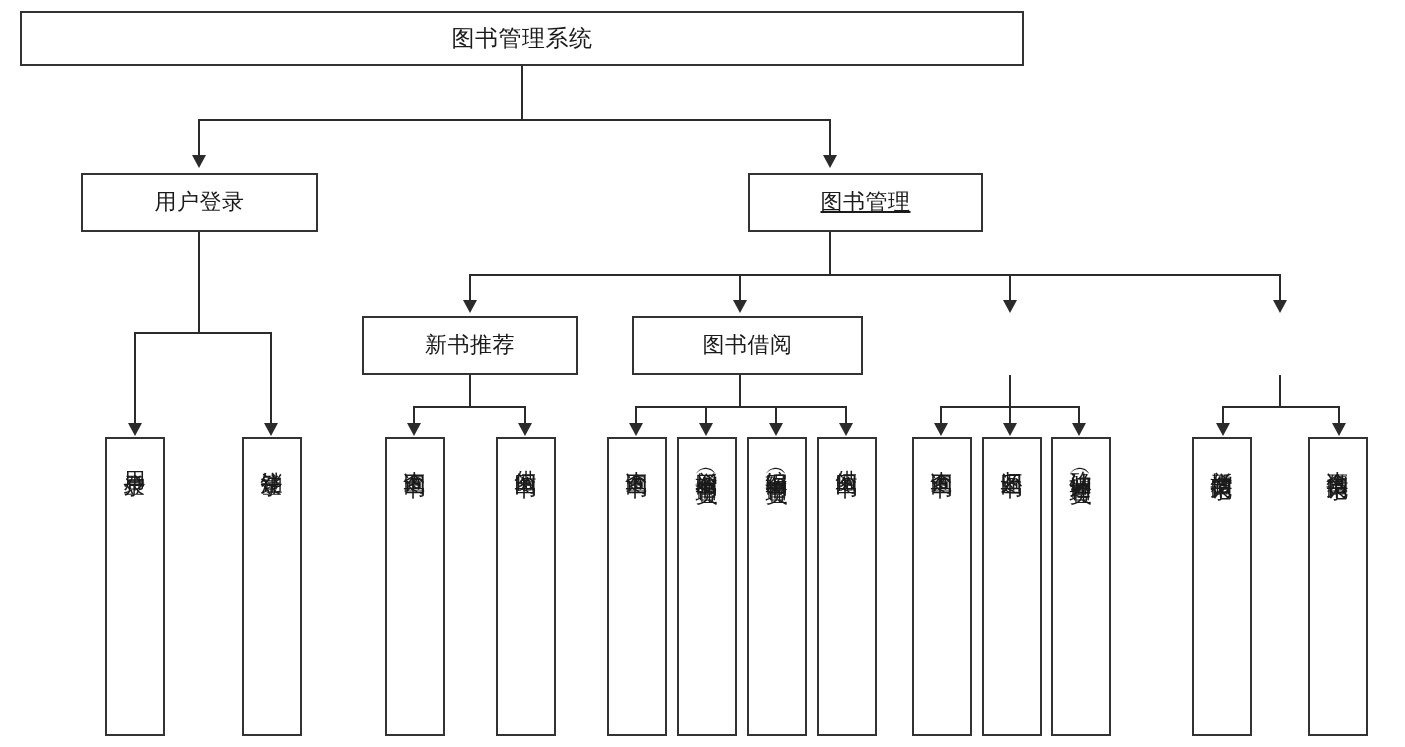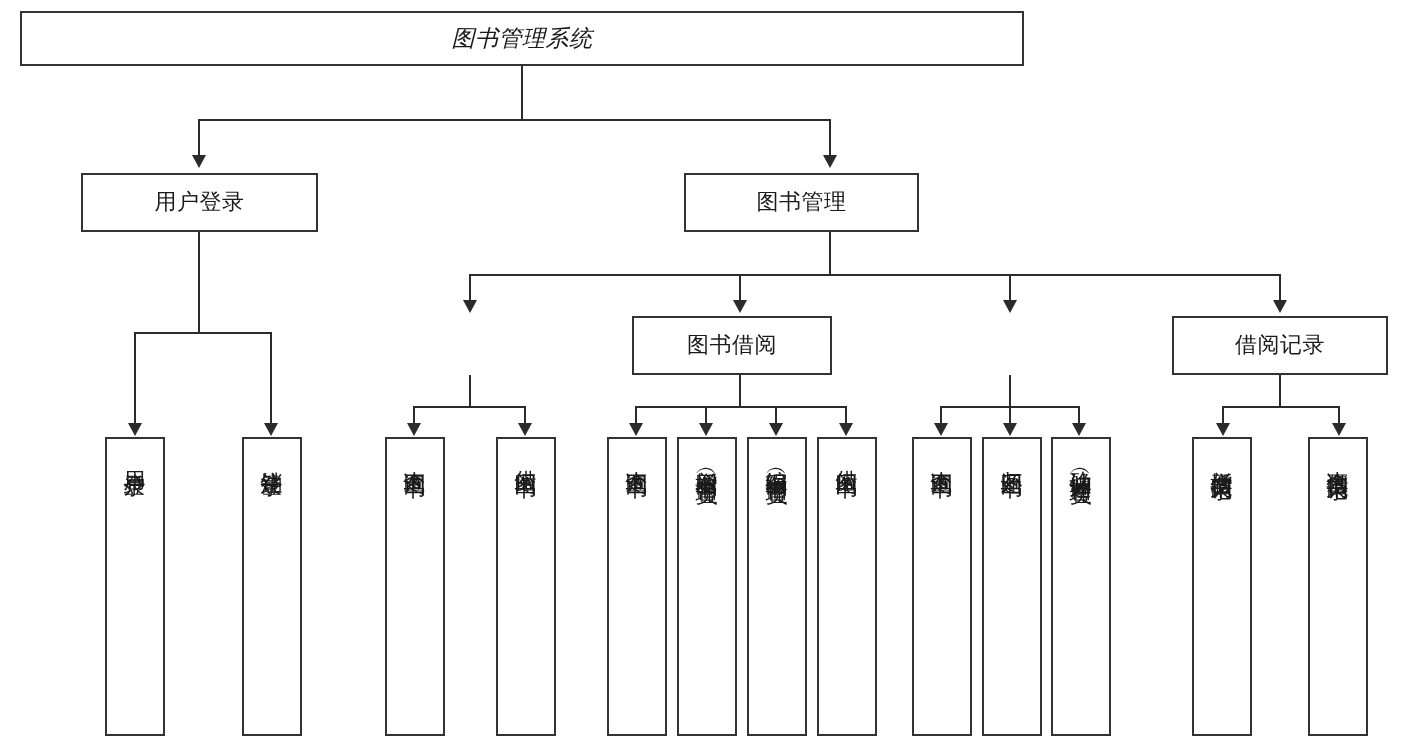--- a/index.html
+++ b/index.html
@@ -36,21 +36,20 @@
     line-height: 1.12;
     letter-spacing: 0.5px;
   }
   
   .node.h .node-label {
     writing-mode: horizontal-tb;
     font-size: 22px;
   }
   .node.root .node-label {
     font-size: 23px;
-    font-style: italic;
   }
   
   .node.v {
     align-items: flex-start;
     justify-content: center;
     padding-top: 14px;
   }
   .node.v .node-label {
     writing-mode: vertical-rl;
     text-orientation: upright;
@@ -105,21 +104,21 @@
   <div class="ln h" style="left:198px; top:119px; width:632px;"></div>
   <div class="ln v" style="left:198px; top:119px; height:38px;"></div>
   <div class="arrow" style="left:192px; top:155px;"></div>
   <div class="ln v" style="left:829px; top:119px; height:38px;"></div>
   <div class="arrow" style="left:823px; top:155px;"></div>
 
   <div class="node h" style="left:81px; top:173px; width:237px; height:59px;">
     <span class="node-label">用户登录</span>
   </div>
 
-  <div class="node h" style="left:684px; top:173px; width:235px; height:59px;">
+  <div class="node h" style="left:748px; top:173px; width:235px; height:59px;text-decoration:underline;">
     <span class="node-label">图书管理</span>
   </div>
 
   <div class="ln v" style="left:198px; top:232px; height:101px;"></div>
   <div class="ln h" style="left:134px; top:332px; width:137px;"></div>
   <div class="ln v" style="left:134px; top:332px; height:93px;"></div>
   <div class="arrow" style="left:128px; top:423px;"></div>
   <div class="ln v" style="left:270px; top:332px; height:93px;"></div>
   <div class="arrow" style="left:264px; top:423px;"></div>
 
@@ -127,25 +126,25 @@
   <div class="ln h" style="left:469px; top:274px; width:811px;"></div>
   <div class="ln v" style="left:469px; top:274px; height:28px;"></div>
   <div class="arrow" style="left:463px; top:300px;"></div>
   <div class="ln v" style="left:739px; top:274px; height:28px;"></div>
   <div class="arrow" style="left:733px; top:300px;"></div>
   <div class="ln v" style="left:1009px; top:274px; height:28px;"></div>
   <div class="arrow" style="left:1003px; top:300px;"></div>
   <div class="ln v" style="left:1279px; top:274px; height:28px;"></div>
   <div class="arrow" style="left:1273px; top:300px;"></div>
 
-  <div class="node h" style="left:632px; top:316px; width:200px; height:59px;align-items:center;">
+  <div class="node h" style="left:362px; top:316px; width:216px; height:59px;">
+    <span class="node-label">新书推荐</span>
+  </div>
+  <div class="node h" style="left:632px; top:316px; width:231px; height:59px;align-items:center;">
     <span class="node-label">图书借阅</span>
-  </div>
-  <div class="node h" style="left:1172px; top:316px; width:216px; height:59px;">
-    <span class="node-label">借阅记录</span>
   </div>
 
   <div class="ln v" style="left:469px; top:375px; height:32px;"></div>
   <div class="ln h" style="left:413px; top:406px; width:112px;"></div>
   <div class="ln v" style="left:413px; top:406px; height:19px;"></div>
   <div class="arrow" style="left:407px; top:423px;"></div>
   <div class="ln v" style="left:524px; top:406px; height:19px;"></div>
   <div class="arrow" style="left:518px; top:423px;"></div>
 
   <div class="ln v" style="left:739px; top:375px; height:32px;"></div>

